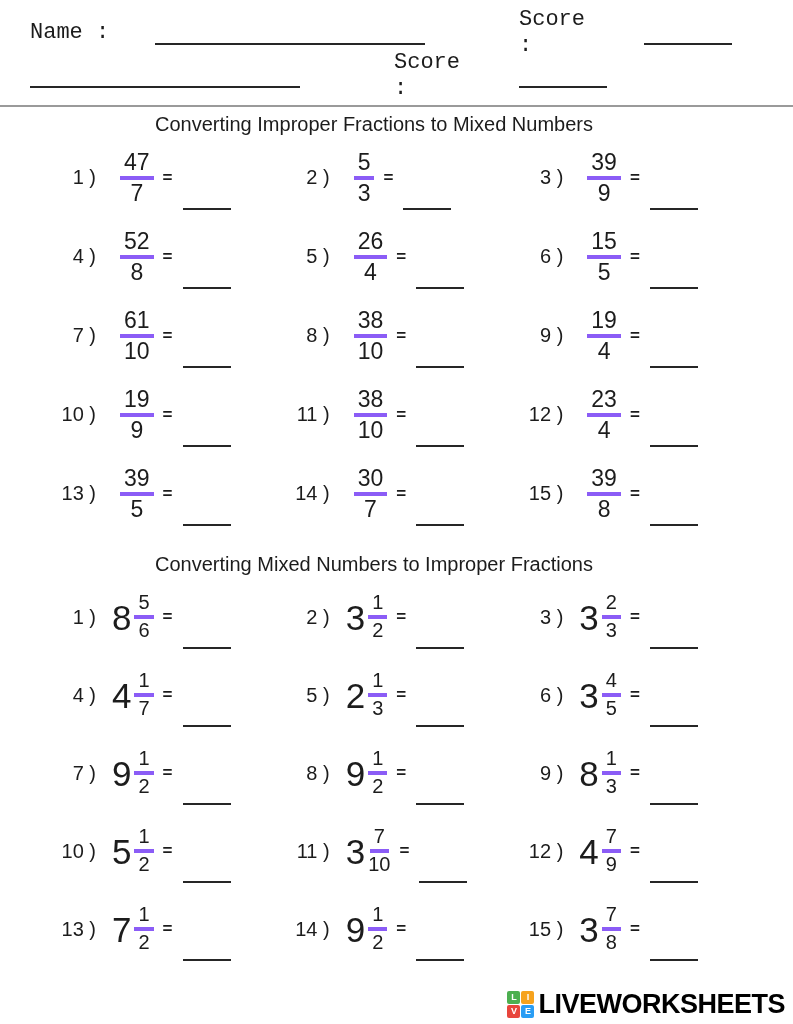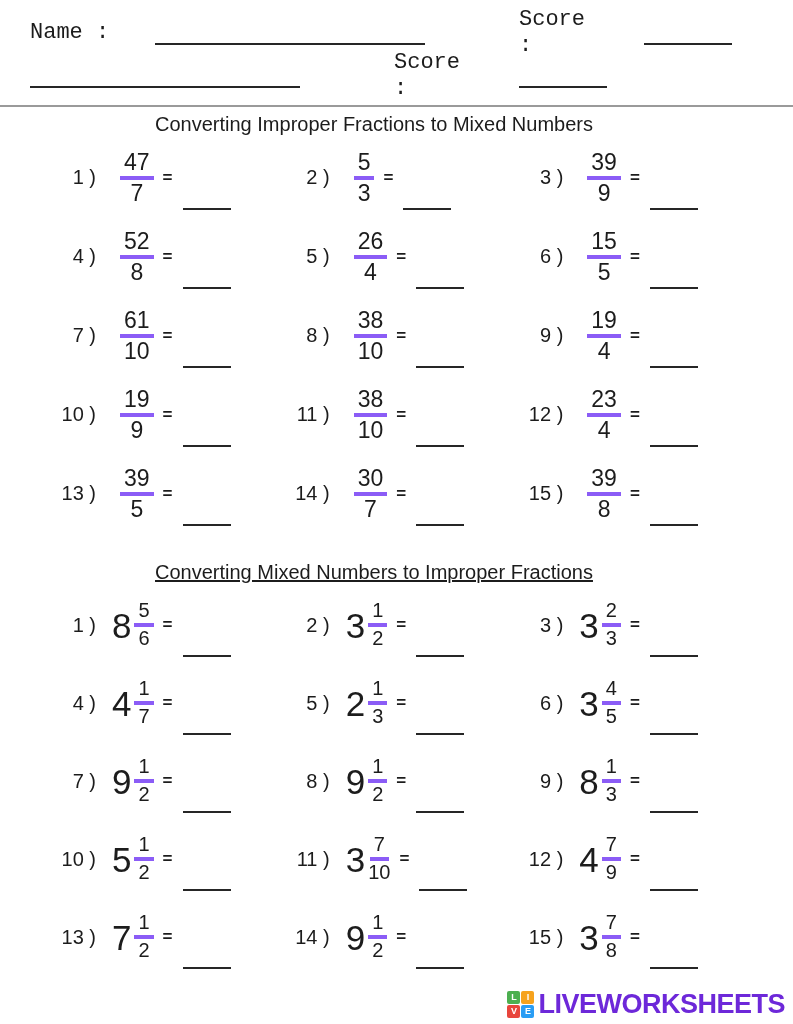--- a/index.html
+++ b/index.html
@@ -21,21 +21,21 @@
   .h-line.long { width: 270px; }
   .h-line.short { width: 88px; margin-left: 35px; }
   .divider { border: none; border-top: 2px solid #9a9a9a; margin-top: 14px; }
   
   .section-title {
     text-align: center;
     font-size: 20px;
     padding-right: 45px;
     margin-top: 6px;
   }
-  .section-title.second { margin-top: 28px; text-decoration: underline; }
+  .section-title.second { margin-top: 20px; }
   
   .grid {
     display: grid;
     grid-template-columns: 1fr 1fr 1fr;
     padding: 2px 50px 0 42px;
   }
   .prob { display: flex; align-items: center; height: 79px; }
   .grid.mixed .prob { height: 78px; }
   .pnum {
     width: 54px;
@@ -409,14 +409,14 @@
   </div>
   </div>
 
 <div class="footer">
   <span class="logo-grid">
       <span class="tile" style="background: rgb(76, 175, 80);">L</span>
       <span class="tile" style="background: rgb(246, 162, 29);">I</span>
       <span class="tile" style="background: rgb(232, 69, 60);">V</span>
       <span class="tile" style="background: rgb(42, 157, 244);">E</span>
     </span>
-  <span class="logo-word" style="color: #6d28d9;">LIVEWORKSHEETS</span>
+  <span class="logo-word" style="color: #000000;">LIVEWORKSHEETS</span>
 </div>
 
 </body></html>

